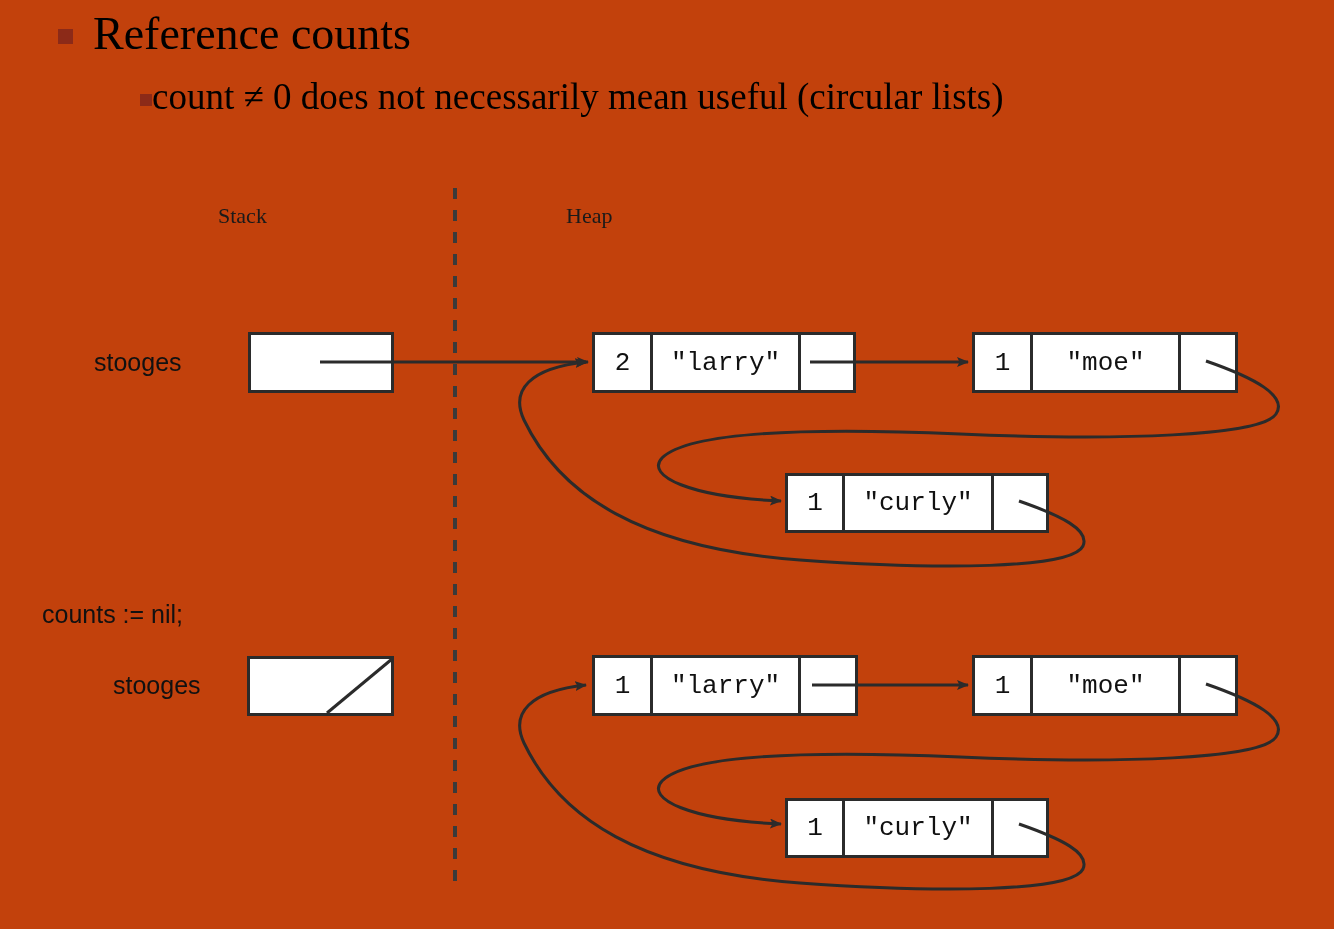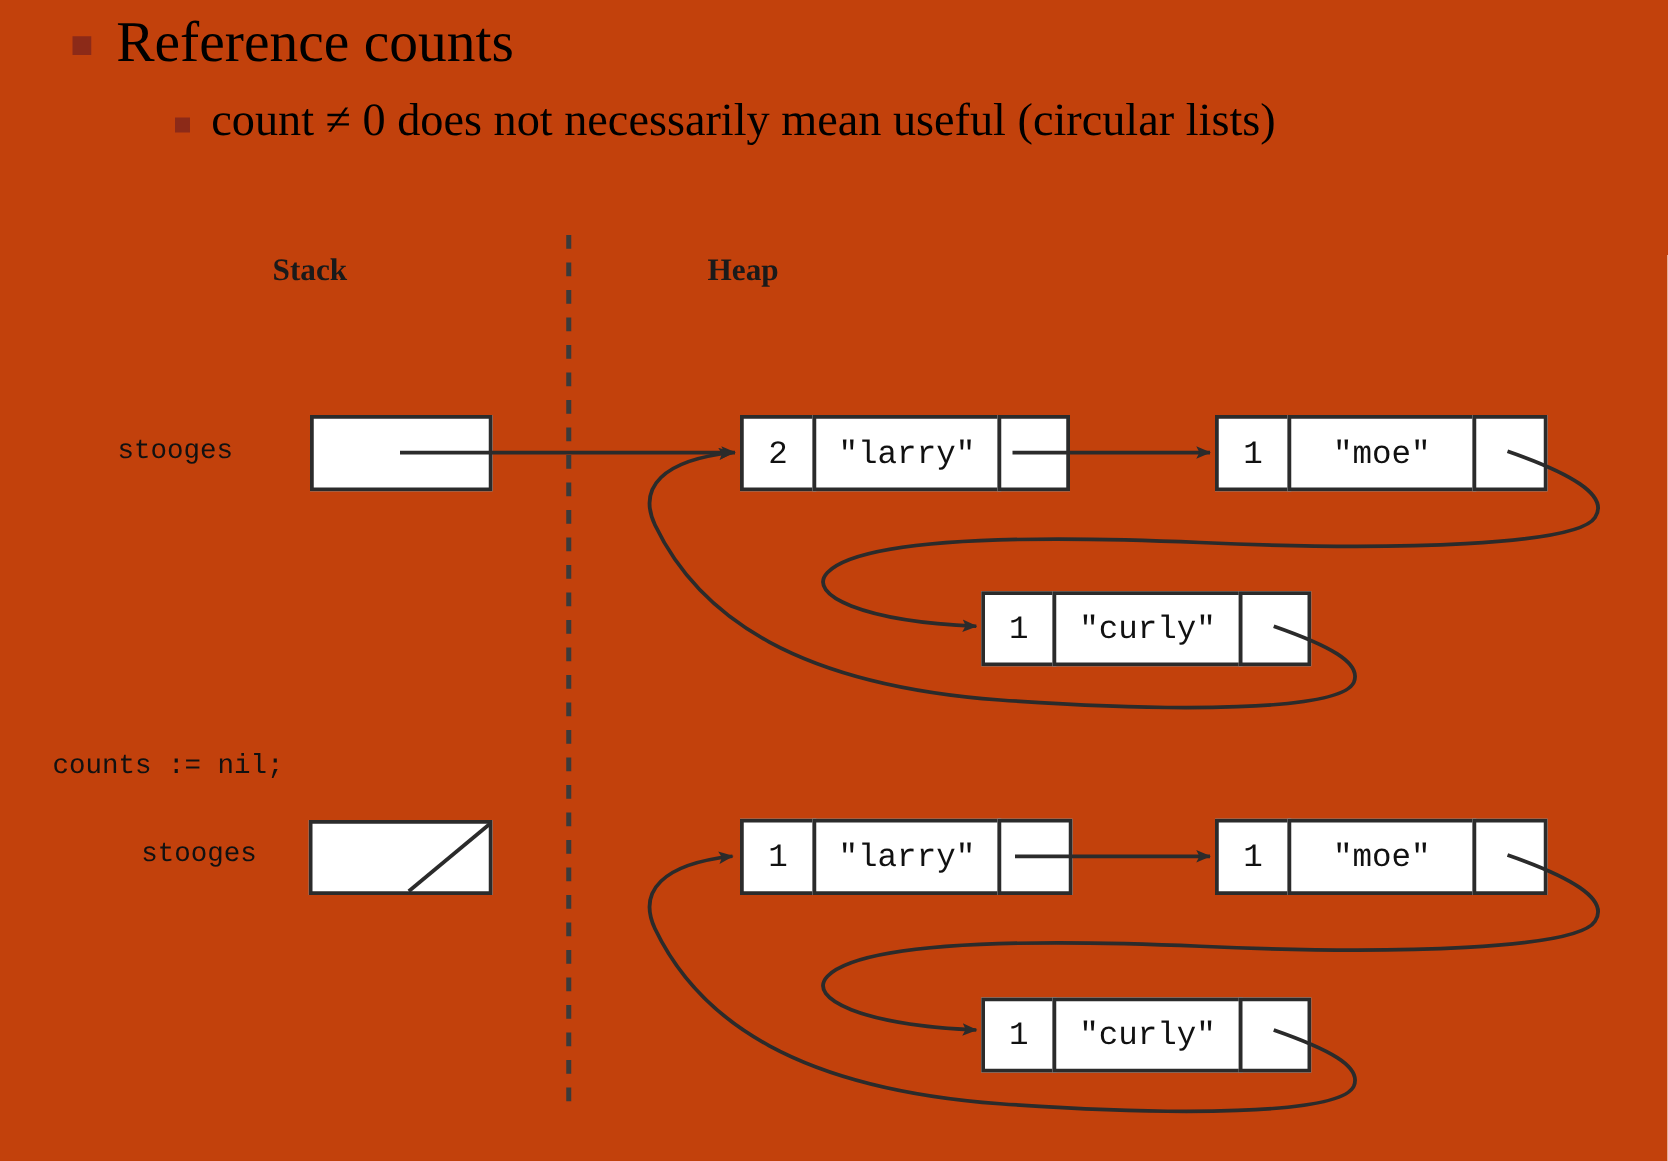--- a/index.html
+++ b/index.html
@@ -34,45 +34,44 @@
     color: #000000;
     margin-left: 20px;
     white-space: nowrap;
   }
   .bullet-l2 { left: 140px; top: 74px; }
   .bullet-l2 .bullet-sq { width: 12px; height: 12px; margin-top: 20px; }
   .bullet-l2 .bullet-text {
     font-size: 37px;
     line-height: 46px;
     color: #000000;
-    margin-left: 17px;
     white-space: nowrap;
     text-align: right;
   }
 
   
   #diagram {
     position: absolute;
     left: 0; top: 0;
     width: 1334px; height: 929px;
   }
 
   .col-title {
     position: absolute;
     font-family: "Liberation Serif", serif;
-    font-weight: bold;
-    font-size: 25px;
+    font-weight: normal;
+    font-size: 22px;
     color: #1a1a1a;
     white-space: nowrap;
   }
 
   .mono-label {
     position: absolute;
-    font-family: Liberation Mono, monospace;
-    font-size: 22px;
+    font-family: Liberation Sans, sans-serif;
+    font-size: 25px;
     color: #111111;
     white-space: nowrap;
   }
 
   
   .box {
     position: absolute;
     box-sizing: border-box;
     border: 3px solid #2b2b2b;
     background: #ffffff;

